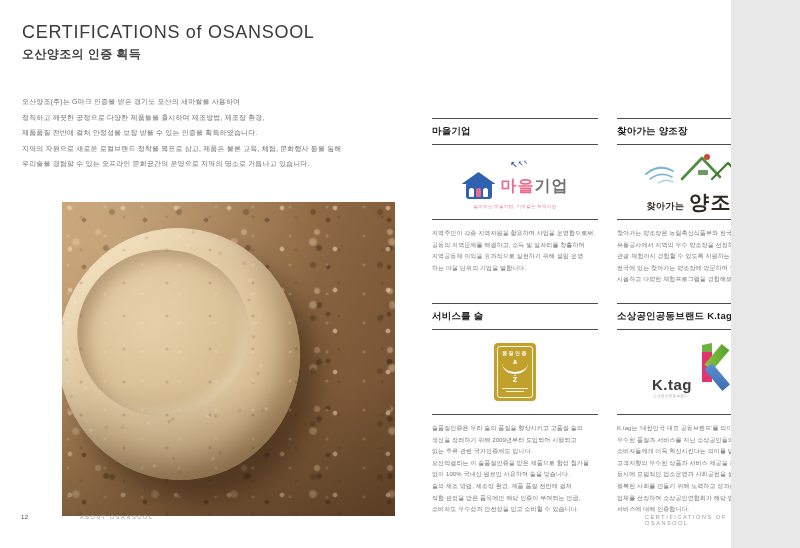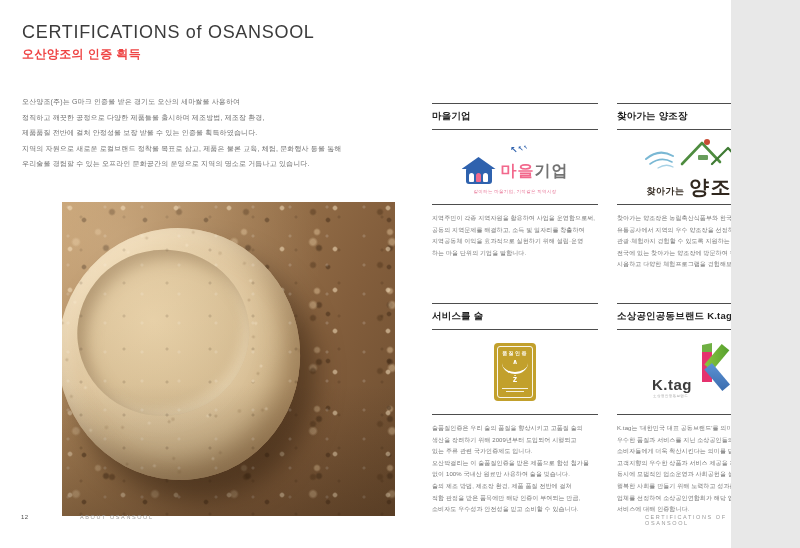--- a/index.html
+++ b/index.html
@@ -7,21 +7,21 @@
     position:relative;width:731px;height:548px;background:#ffffff;overflow:hidden;
     font-family:"Liberation Sans","DejaVu Sans",sans-serif;
   }
   
   .title{
     position:absolute;left:22px;top:22px;margin:0;
     font-size:18px;font-weight:500;color:#3b3b3b;letter-spacing:.7px;
   }
   .subtitle{
     position:absolute;left:22px;top:46px;margin:0;
-    font-size:12px;font-weight:700;color:#ef4444;letter-spacing:.4px;
+    font-size:12px;font-weight:700;color:#404040;letter-spacing:.4px;
   }
   .intro{
     position:absolute;left:22px;top:94px;width:372px;
     font-size:7px;line-height:15.6px;color:#6e6e6e;letter-spacing:.15px;
   }
   .photo{
     position:absolute;left:22px;top:186px;width:333px;height:314px;overflow:hidden;
     background-color:#96714b;
     background-image:
       radial-gradient(circle at 8px 6px, rgba(238,216,182,.60) 1.5px, transparent 3px),
@@ -65,21 +65,21 @@
     background-image:
       radial-gradient(circle at 6px 5px, #fff 1px, transparent 2px),
       radial-gradient(circle at 19px 15px, #2e1c0c 1px, transparent 2px);
     background-size:37px 29px,43px 33px;
   }
   .footer-left-num{position:absolute;left:21px;top:514px;font-size:6px;color:#4d4d4d;letter-spacing:.5px;}
   .footer-left-label{position:absolute;left:80px;top:514px;font-size:5.5px;color:#9a9a9a;letter-spacing:1.6px;}
   
   .cert{position:absolute;width:166px;}
   .c1{left:432px;} .c2{left:617px;}
-  .r1{top:103px;}  .r2{top:303px;}
+  .r1{top:118px;}  .r2{top:303px;}
   .cert-h{
     margin:0;border-top:1px solid #4d4d4d;border-bottom:1px solid #4d4d4d;
     padding:6px 0;font-size:9.5px;font-weight:700;color:#222;letter-spacing:.2px;
   }
   .logo-area{
     height:74px;border-bottom:1px solid #4d4d4d;
     display:flex;align-items:center;justify-content:center;
   }
   .r2 .logo-area{height:84px;}
   .cert-body{

